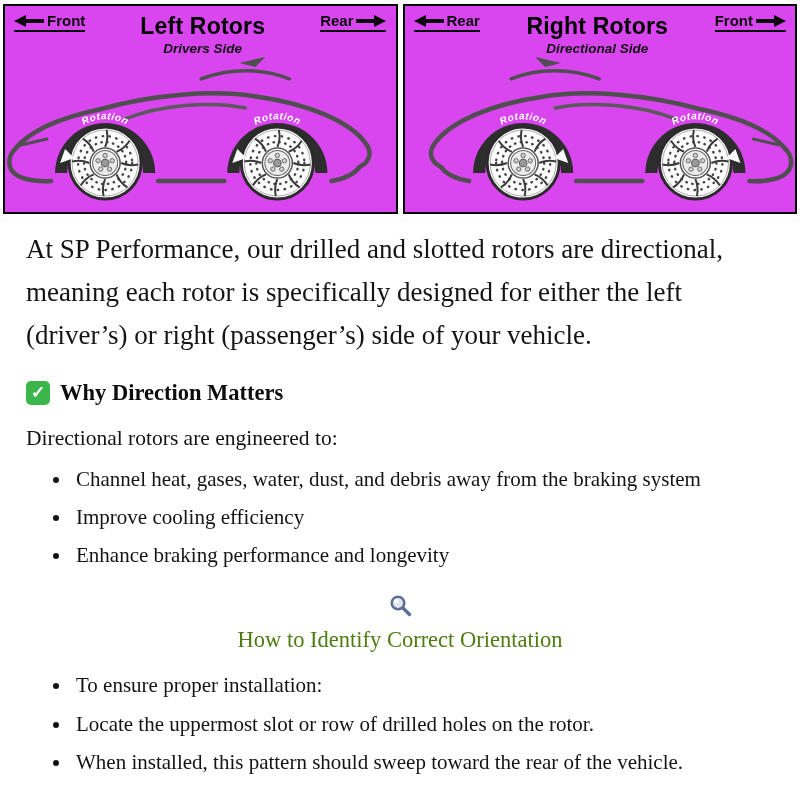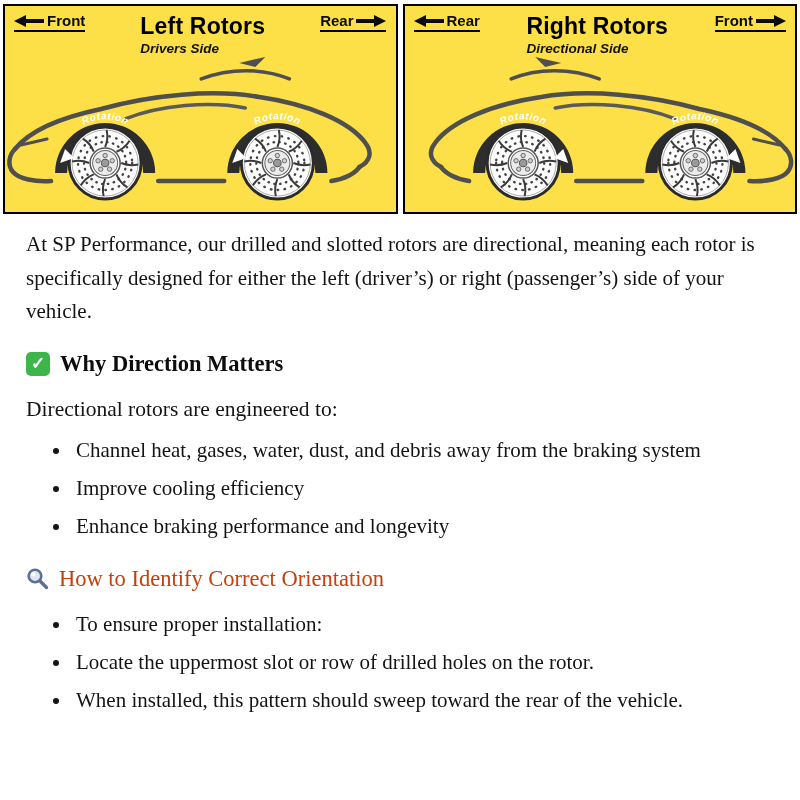--- a/index.html
+++ b/index.html
@@ -6,42 +6,42 @@
   html, body { background: #ffffff; }
   body {
     width: 800px; height: 800px; overflow: hidden;
     font-family: "Liberation Serif", serif;
     color: #141414;
   }
   .page { width: 800px; height: 800px; background: #fff; }
 
   
   .diagram { display: flex; gap: 5px; padding: 4px 3px 0 3px; }
-  .panel { flex: 1; border: 2px solid #000; height: 210px; background: #fde047; overflow: hidden; }
+  .panel { flex: 1; border: 2px solid #000; height: 210px; background: #d946ef; overflow: hidden; }
   .panel-header { display: flex; justify-content: space-between; align-items: flex-start; padding: 6px 9px 0 9px; }
   .dir {
     display: flex; align-items: center; gap: 3px;
     border-bottom: 2.5px solid #000; padding-bottom: 1px;
     font-family: "Liberation Sans", sans-serif; font-weight: 700; font-size: 15px; color: #0a0a0a;
   }
   .dir svg { display: block; }
-  .titles { margin-top: 1px; }
+  .titles { text-align: center; margin-top: 1px; }
   .panel-title { font-family: "Liberation Sans", sans-serif; font-weight: 800; font-size: 23px; color: #000; letter-spacing: 0.2px; }
   .panel-subtitle { font-family: Liberation Sans, sans-serif; font-weight: 700; font-style: italic; font-size: 13.5px; color: #111; margin-top: 1px; }
   .car-svg { width: 100%; height: 152px; display: block; margin-top: -2px; }
   .rot-text { font-family: "Liberation Sans", sans-serif; font-size: 10px; font-weight: 700; font-style: italic; fill: #ffffff; letter-spacing: 0.6px; }
 
   
   .body-text { padding: 14px 26px 0 26px; }
-  .intro { font-size: 21px; line-height: 1.6; margin-bottom: 14px; }
+  .intro { font-size: 27px; line-height: 1.6; margin-bottom: 14px; }
   h2.sec-heading {
     display: flex; align-items: center; gap: 10px;
     font-size: 22.5px; font-weight: 700; margin: 22px 0 16px 0; color: #0d0d0d;
   }
-  h2.sec-heading.h-light { font-weight: 400; color: #c2410c; }
+  h2.sec-heading.h-light { font-weight: 400; color: #4d7c0f; flex-direction: column; }
   .check-icon {
     width: 24px; height: 24px; border-radius: 5px; background: #3cb54a;
     display: inline-flex; align-items: center; justify-content: center;
     color: #fff; font-family: "Liberation Sans", sans-serif; font-size: 17px; font-weight: 700;
     flex: 0 0 auto;
   }
   .mag-icon { display: inline-flex; flex: 0 0 auto; }
   .lead { font-size: 21.5px; line-height: 1.55; margin-bottom: 4px; }
   ul.bullets { margin: 8px 0 18px 0; padding-left: 46px; list-style: disc; }
   ul.bullets li { font-size: 21px; line-height: 1.58; margin: 5px 0; padding-left: 4px; }

